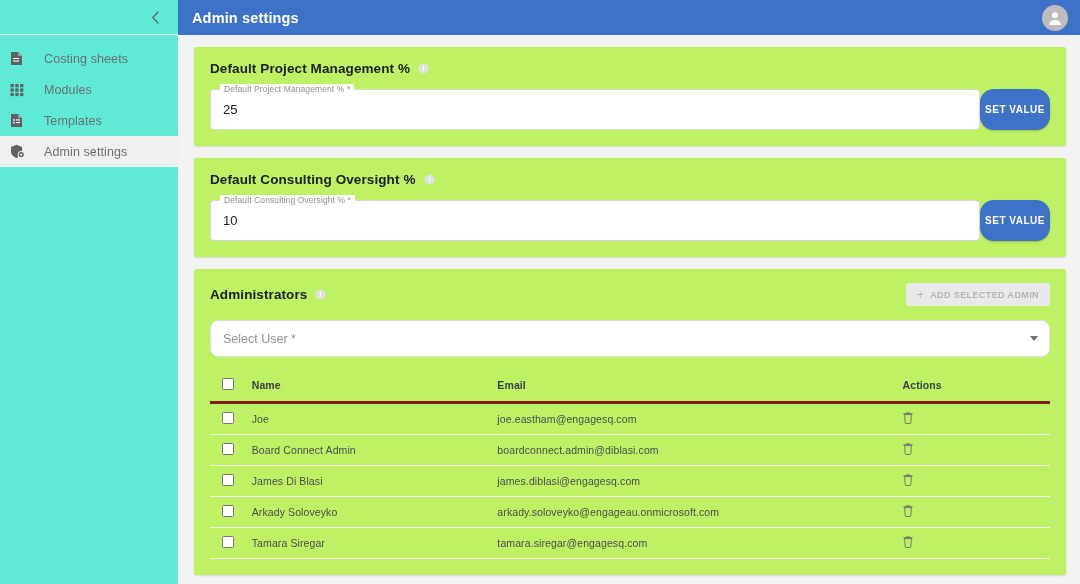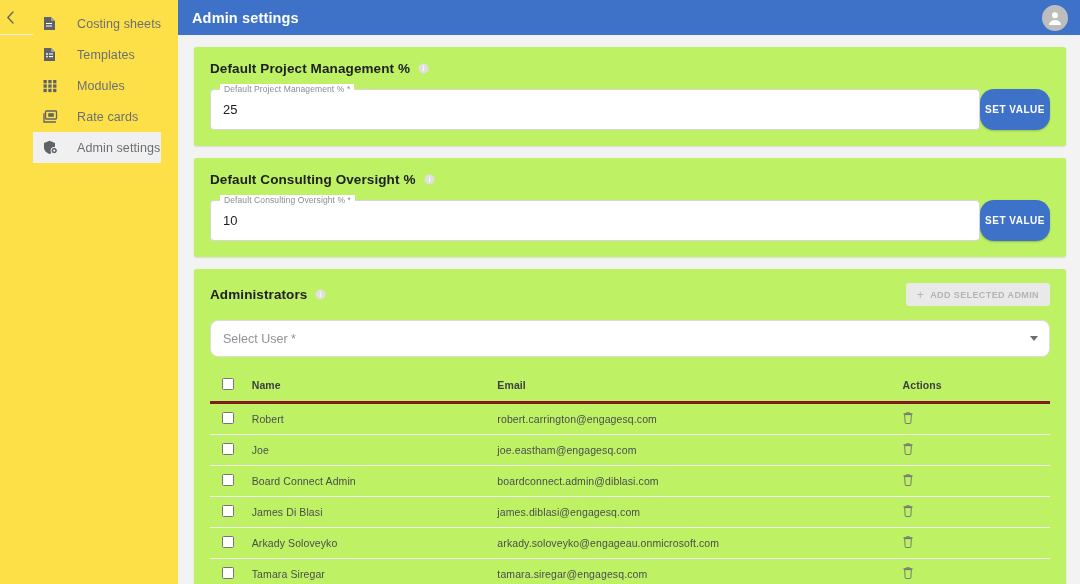--- a/index.html
+++ b/index.html
@@ -8,22 +8,22 @@
     overflow: hidden;
     background: #fafafa;
     font-family: "Liberation Sans", sans-serif;
     -webkit-font-smoothing: antialiased;
   }
   .app { display: flex; width: 1080px; height: 584px; }
 
   
   .sidebar {
     width: 178px; min-width: 178px; height: 584px;
-    background: #fde047;
-    display: flex; 
+    background: #5eead4;
+    display: flex; flex-direction: column;
     position: relative;
   }
   .sidebar-top {
     height: 35px; display: flex; align-items: center; justify-content: flex-end;
     padding-right: 13px;
     border-bottom: 1px solid #eeeeee;
   }
   .collapse-btn {
     width: 20px; height: 20px; display: flex; align-items: center; justify-content: center;
     color: #5f6368; cursor: pointer;
@@ -149,34 +149,20 @@
       <div class="nav-item">
         <span class="nav-icon">
           <svg width="13" height="15" viewBox="0 0 13 15" aria-hidden="true">
             <path d="M1 1h7l4 4v9H1z" fill="#5f6368"></path>
             <path d="M8 1v4h4" fill="#9aa0a6"></path>
             <rect x="3" y="7" width="6" height="1" fill="#fff"></rect>
             <rect x="3" y="9.5" width="6" height="1" fill="#fff"></rect>
           </svg>
         </span>
         <span class="nav-label">Costing sheets</span>
-      </div>
-
-      <div class="nav-item">
-        <span class="nav-icon">
-          <svg width="13" height="15" viewBox="0 0 13 15" aria-hidden="true">
-            <path d="M1 1h7l4 4v9H1z" fill="#5f6368"></path>
-            <path d="M8 1v4h4" fill="#9aa0a6"></path>
-            <circle cx="4" cy="7" r="0.9" fill="#fff"></circle>
-            <circle cx="4" cy="9.6" r="0.9" fill="#fff"></circle>
-            <rect x="6" y="6.4" width="4" height="1.1" fill="#fff"></rect>
-            <rect x="6" y="9.05" width="4" height="1.1" fill="#fff"></rect>
-          </svg>
-        </span>
-        <span class="nav-label">Templates</span>
       </div>
 
       <div class="nav-item">
         <span class="nav-icon">
           <svg width="14" height="14" viewBox="0 0 14 14" aria-hidden="true">
             <g fill="#5f6368">
               <rect x="0.5" y="1" width="3.3" height="3.3"></rect>
                 <rect x="5.3" y="1" width="3.3" height="3.3"></rect>
                 <rect x="10.1" y="1" width="3.3" height="3.3"></rect>
               <rect x="0.5" y="5.4" width="3.3" height="3.3"></rect>
@@ -186,28 +172,32 @@
                 <rect x="5.3" y="9.8" width="3.3" height="3.3"></rect>
                 <rect x="10.1" y="9.8" width="3.3" height="3.3"></rect>
             </g>
           </svg>
         </span>
         <span class="nav-label">Modules</span>
       </div>
 
       <div class="nav-item">
         <span class="nav-icon">
-          <svg width="15" height="14" viewBox="0 0 15 14" aria-hidden="true">
-            <rect x="2.5" y="1" width="11" height="8" rx="0.7" fill="none" stroke="#5f6368" stroke-width="1.3"></rect>
-            <rect x="5.2" y="3.2" width="5.6" height="3.6" fill="#5f6368"></rect>
-            <path d="M1 3.6v8.4h11.5" fill="none" stroke="#5f6368" stroke-width="1.3" stroke-linecap="round"></path>
+          <svg width="13" height="15" viewBox="0 0 13 15" aria-hidden="true">
+            <path d="M1 1h7l4 4v9H1z" fill="#5f6368"></path>
+            <path d="M8 1v4h4" fill="#9aa0a6"></path>
+            <circle cx="4" cy="7" r="0.9" fill="#fff"></circle>
+            <circle cx="4" cy="9.6" r="0.9" fill="#fff"></circle>
+            <rect x="6" y="6.4" width="4" height="1.1" fill="#fff"></rect>
+            <rect x="6" y="9.05" width="4" height="1.1" fill="#fff"></rect>
           </svg>
         </span>
-        <span class="nav-label">Rate cards</span>
-      </div>
+        <span class="nav-label">Templates</span>
+      </div>
+
 
       <div class="nav-item active">
         <span class="nav-icon">
           <svg width="15" height="15" viewBox="0 0 15 15" aria-hidden="true">
             <path d="M6.5 0.8 L12 3v4.3c0 3.2-2.3 5.6-5.5 6.6C3.3 12.9 1 10.5 1 7.3V3z" fill="#5f6368"></path>
             <circle cx="11.2" cy="10.6" r="3.2" fill="#5f6368" stroke="#ffffff" stroke-width="1"></circle>
             <circle cx="11.2" cy="10.6" r="1.1" fill="#ffffff"></circle>
           </svg>
         </span>
         <span class="nav-label">Admin settings</span>
@@ -298,36 +288,20 @@
             <tr>
               <th class="col-check">
                 <span class="chk"></span>
               </th>
               <th class="col-name">Name</th>
               <th class="col-email">Email</th>
               <th class="col-actions">Actions</th>
             </tr>
           </thead>
           <tbody id="admin-rows">
-  <tr>
-    <td class="col-check">
-      <span class="chk"></span>
-    </td>
-    <td class="col-name">Robert</td>
-    <td class="col-email">robert.carrington@engagesq.com</td>
-    <td class="col-actions">
-      <span class="trash">
-        <svg width="10" height="12" viewBox="0 0 10 12" aria-hidden="true">
-          <path d="M1.6 2.6h6.8l-.6 8.2a.8.8 0 0 1-.8.7H3a.8.8 0 0 1-.8-.7z" fill="none" stroke="#6b6f73" stroke-width="0.9"></path>
-          <rect x="0.4" y="1.3" width="9.2" height="1.1" rx="0.3" fill="#6b6f73"></rect>
-          <path d="M3.6 1.3V0.7a.4.4 0 0 1 .4-.4h2a.4.4 0 0 1 .4.4v.6" fill="none" stroke="#6b6f73" stroke-width="0.8"></path>
-        </svg>
-      </span>
-    </td>
-  </tr>
 
   <tr>
     <td class="col-check">
       <span class="chk"></span>
     </td>
     <td class="col-name">Joe</td>
     <td class="col-email">joe.eastham@engagesq.com</td>
     <td class="col-actions">
       <span class="trash">
         <svg width="10" height="12" viewBox="0 0 10 12" aria-hidden="true">

